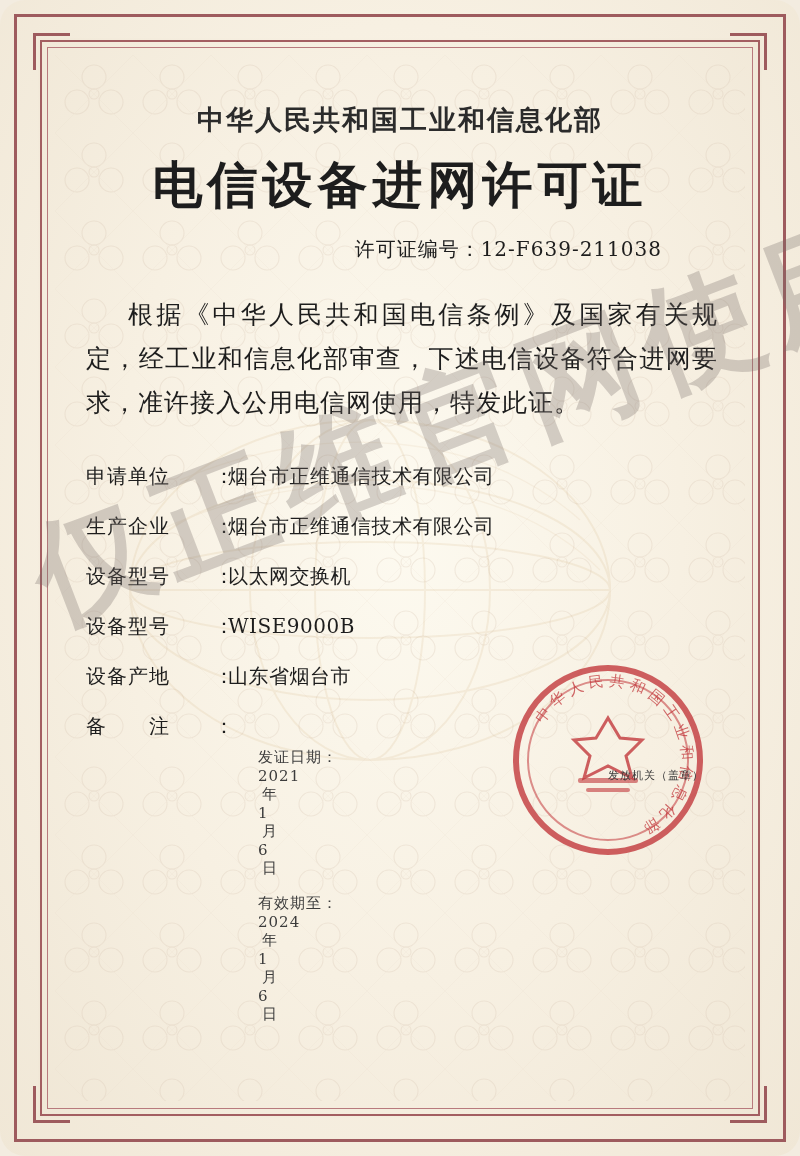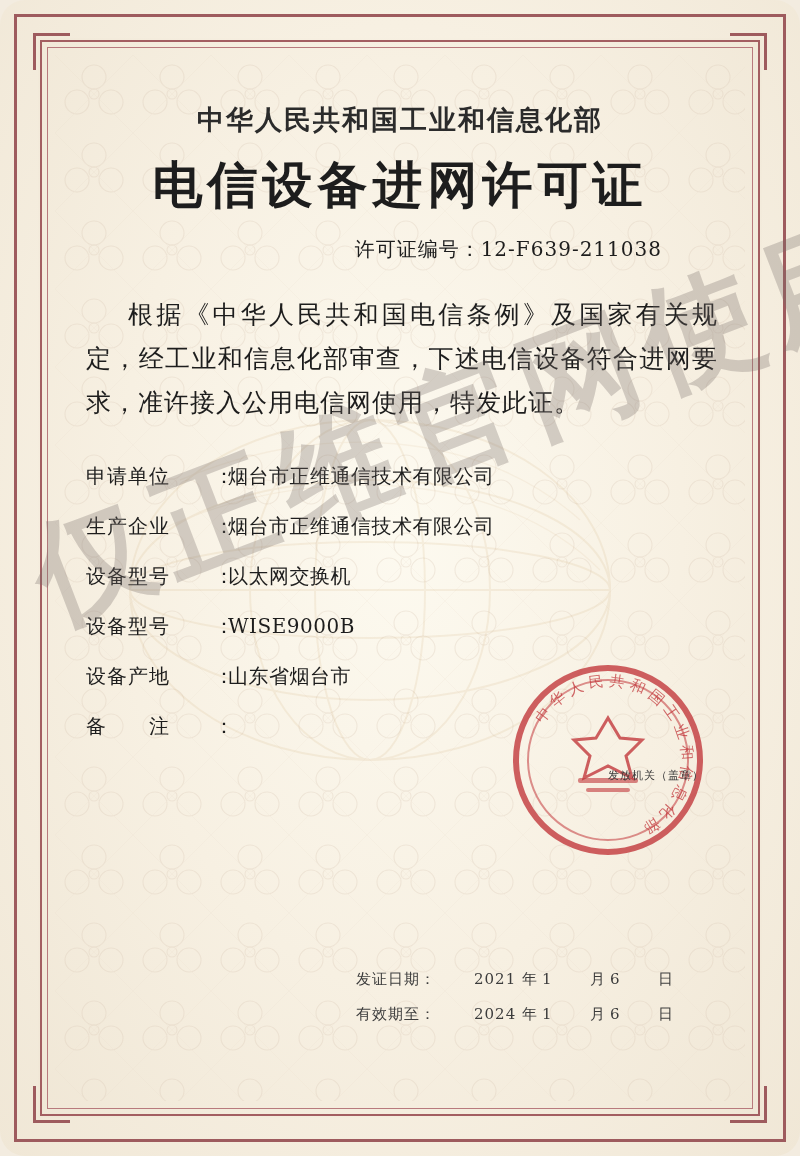--- a/index.html
+++ b/index.html
@@ -122,20 +122,21 @@
 
   
   .dates{
     position:absolute;right:62px;bottom:58px;width:420px;
   }
   .date-row{
     display:flex;align-items:baseline;justify-content:flex-end;
     font-family:"DejaVu Serif","Liberation Serif",serif;
     font-size:15px;color:#3c3c3c;letter-spacing:1px;
     margin-bottom:16px;
+    flex-direction:column;
   }
   .date-row .dlbl{width:118px;text-align:left;}
   .date-row .dnum{display:inline-block;min-width:44px;text-align:left;}
   .date-row .dunit{display:inline-block;width:24px;text-align:center;}
 
   
   .wm{
     position:absolute;left:0;top:330px;width:800px;height:420px;
     pointer-events:none;
   }

